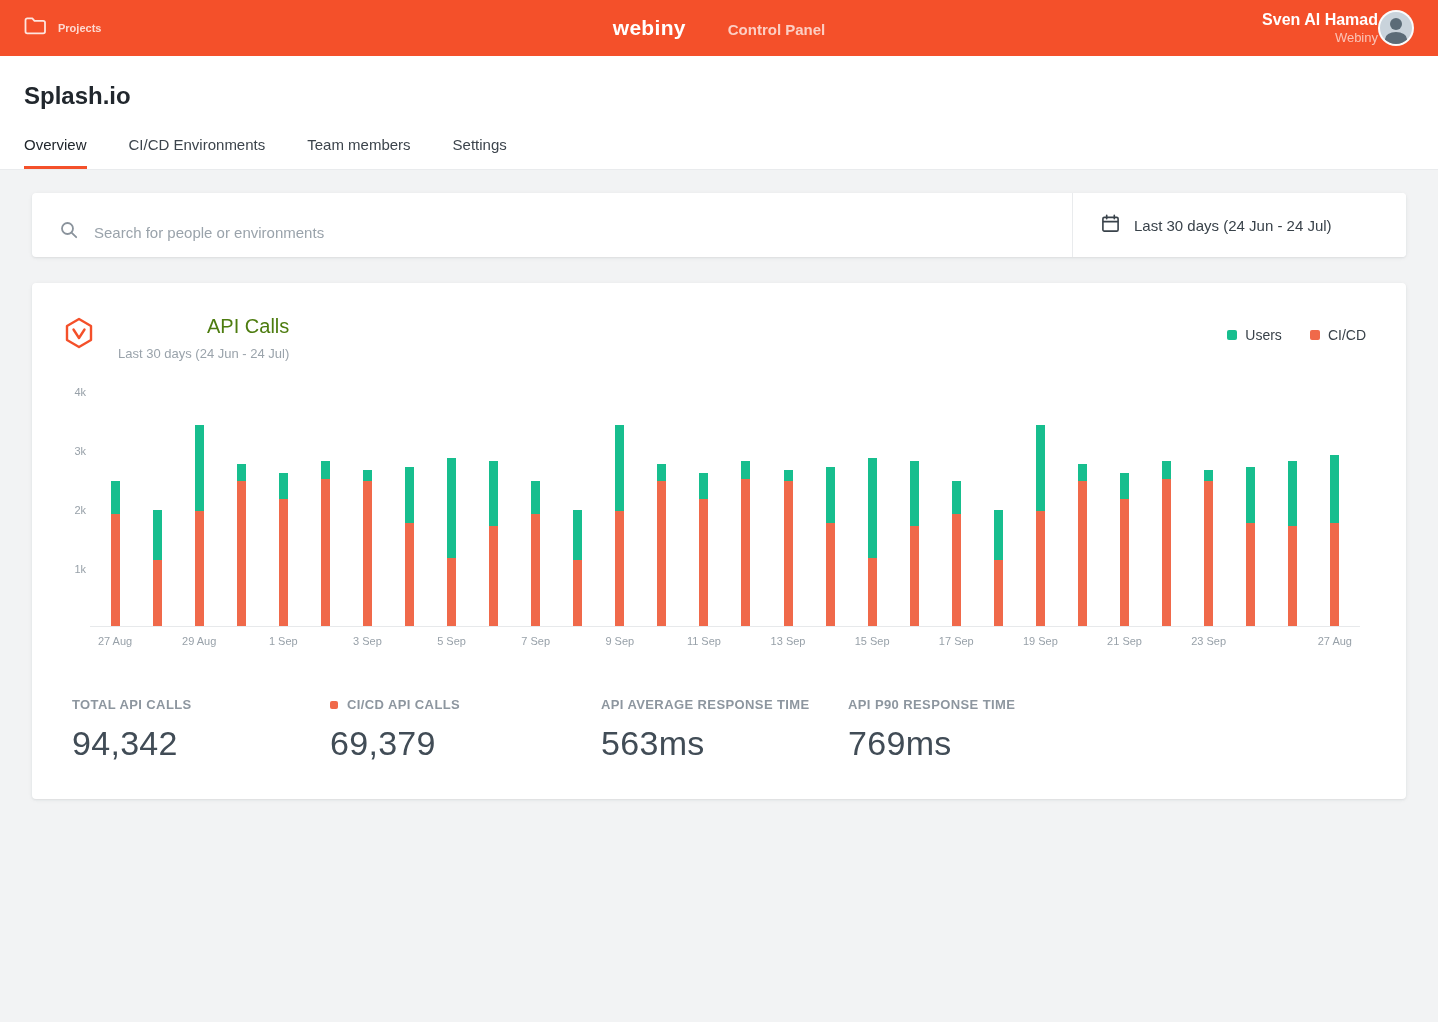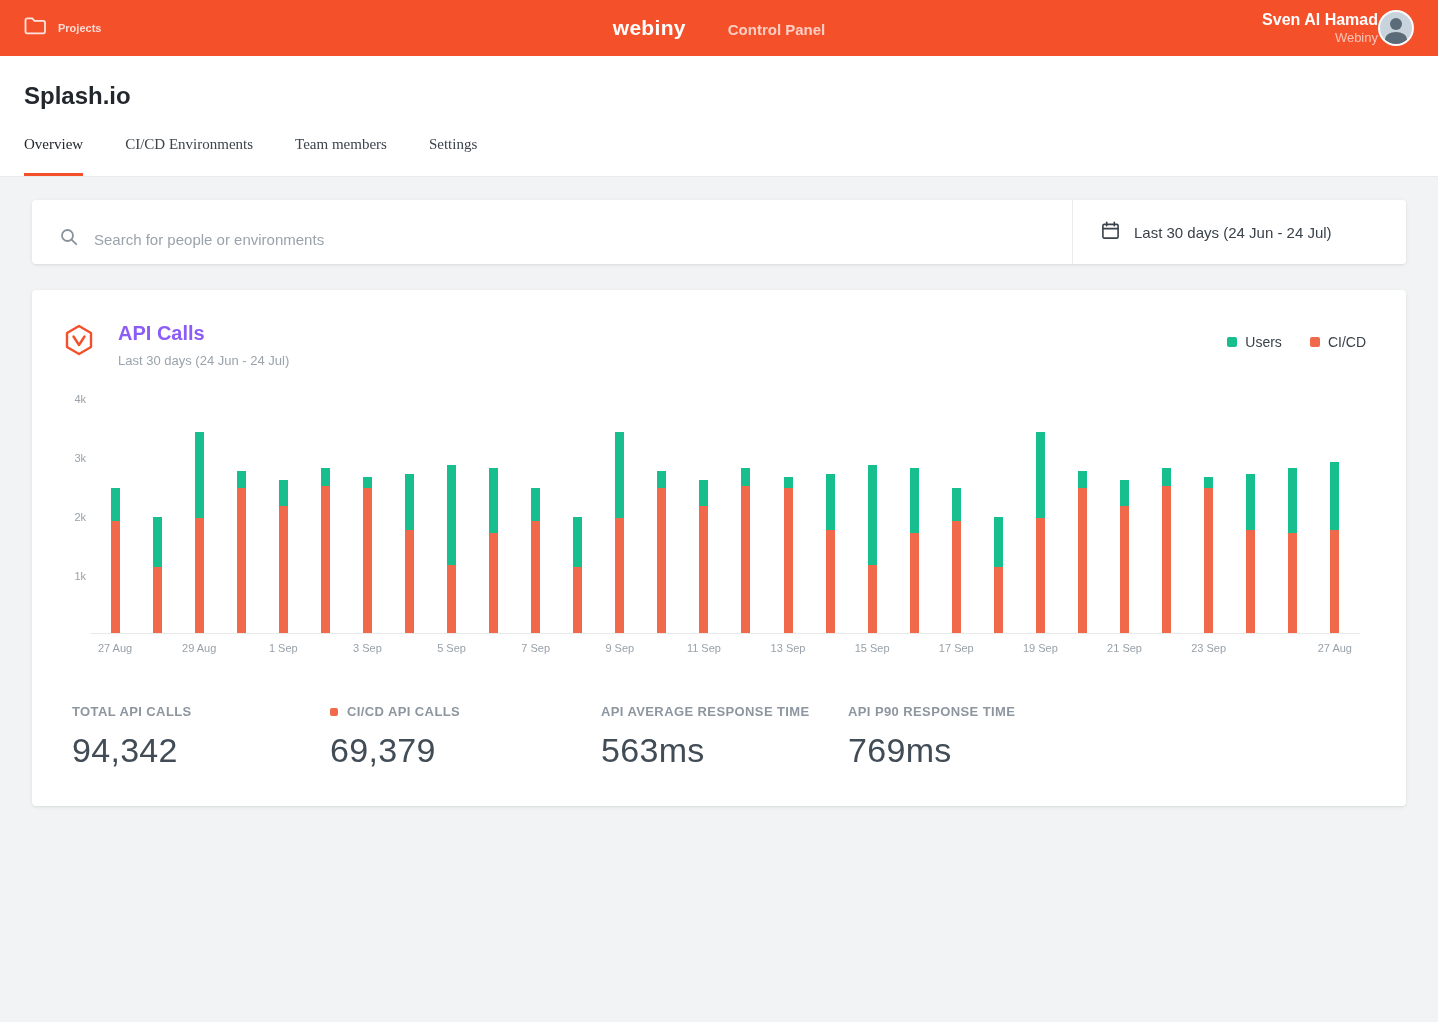--- a/index.html
+++ b/index.html
@@ -35,21 +35,21 @@
   }
   .avatar::before{ content:''; position:absolute; width:12px; height:12px; border-radius:50%;
     background:#5b6b77; left:50%; top:6px; transform:translateX(-50%); }
   .avatar::after{ content:''; position:absolute; width:22px; height:14px; border-radius:50% 50% 0 0;
     background:#5b6b77; left:50%; bottom:-2px; transform:translateX(-50%); }
 
   
   .page-head{ background:#fff; padding:26px 24px 0; border-bottom:1px solid #e9ebed; }
   .page-title{ font-size:24px; font-weight:700; color:#21272d; margin-bottom:26px; }
   .tabs{ display:flex; gap:42px; }
-  .tab{ font-size:15px; color:#3c444c; padding-bottom:23px; position:relative; cursor:pointer;font-family:Liberation Serif, serif; }
+  .tab{ font-size:15px; color:#3c444c; padding-bottom:16px; position:relative; cursor:pointer; }
   .tab.active{ color:#21272d; }
   .tab.active::after{ content:''; position:absolute; left:0; right:0; bottom:0; height:3px; background:var(--accent); }
 
   
   main{ padding:23px 32px 32px; }
   .toolbar{
     display:flex; height:64px; background:#fff; border-radius:4px;
     box-shadow:0 1px 2px rgba(40,50,60,.08), 0 1px 5px rgba(40,50,60,.05);
     margin-bottom:26px; overflow:hidden;
   }
@@ -67,21 +67,21 @@
 
   
   .card{
     background:#fff; border-radius:4px;
     box-shadow:0 1px 2px rgba(40,50,60,.08), 0 1px 5px rgba(40,50,60,.05);
     padding-bottom:36px;
   }
   .card-head{ display:flex; justify-content:space-between; align-items:flex-start; padding:32px 40px 0 32px; }
   .card-title-wrap{ display:flex; gap:24px; align-items:flex-start; }
   .api-icon{ margin-top:2px; }
-  .card-title{ font-size:20px; font-weight:700; color:#8b5cf6; }
+  .card-title{ font-size:20px; font-weight:400; color:#4d7c0f;text-align:right; }
   .card-sub{ font-size:13px; color:#9aa3ab; margin-top:8px; }
   .legend{ display:flex; gap:28px; align-items:center; margin-top:12px; }
   .legend-item{ display:flex; gap:8px; align-items:center; font-size:14px; color:#39424a; }
   .swatch{ width:10px; height:10px; border-radius:2px; }
 
   
   .chart{ position:relative; margin:30px 46px 0 32px; padding-bottom:36px; }
   .yaxis{ position:absolute; left:0; top:0; width:22px; height:236px; }
   .ytick{ position:absolute; right:0; font-size:11px; color:#98a1a9; }
   .plot{

